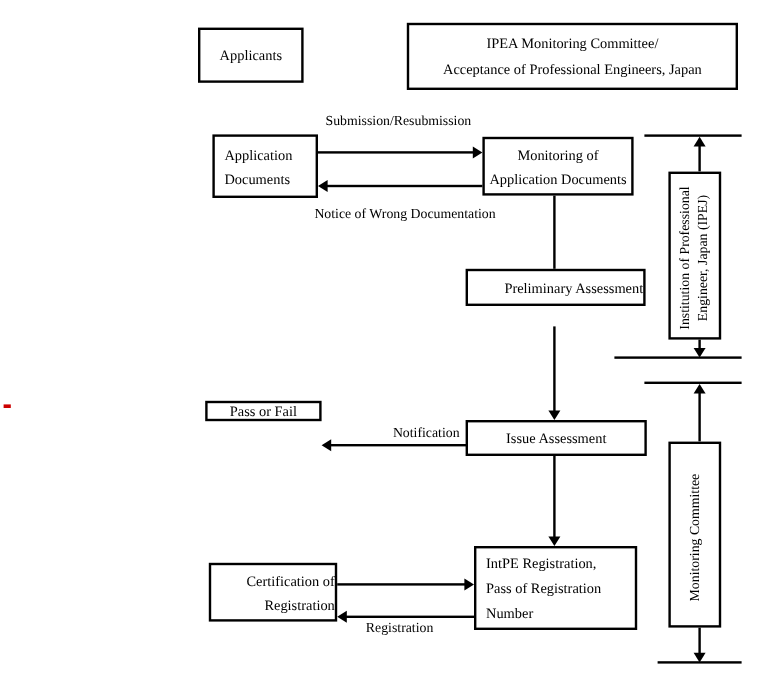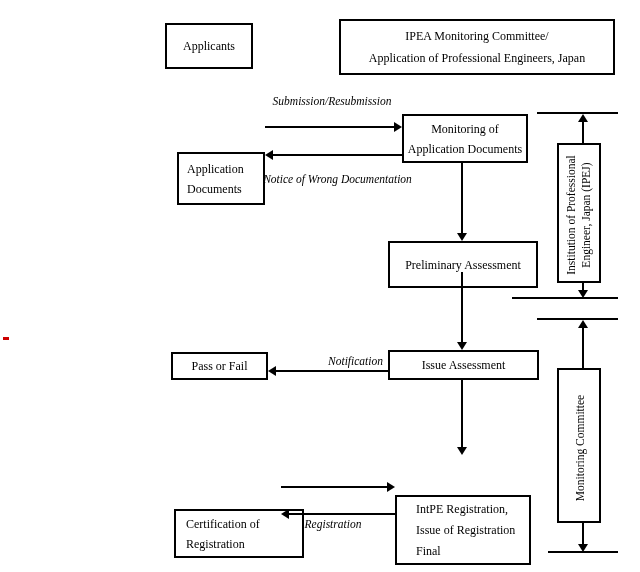--- a/index.html
+++ b/index.html
@@ -5,48 +5,48 @@
   html,body{margin:0;padding:0;background:#ffffff;}
   .canvas{
     position:relative;width:640px;height:572px;background:#ffffff;overflow:hidden;
     font-family:"Liberation Serif","DejaVu Serif",serif;color:#000;
   }
   .box{
     position:absolute;border:2px solid #000;background:#fff;
     box-sizing:border-box;font-size:12px;line-height:20px;
   }
   .center{display:flex;flex-direction:column;align-items:center;justify-content:center;text-align:center;}
-  .leftal{display:flex;flex-direction:column;justify-content:center;text-align:left;margin-top:40px;}
+  .leftal{display:flex;flex-direction:column;justify-content:center;text-align:left;}
   .hline{position:absolute;height:1.5px;background:#000;}
   .vline{position:absolute;width:1.5px;background:#000;}
   .arr{position:absolute;width:0;height:0;}
   .arr-right{border-top:5px solid transparent;border-bottom:5px solid transparent;border-left:8px solid #000;}
   .arr-left{border-top:5px solid transparent;border-bottom:5px solid transparent;border-right:8px solid #000;}
   .arr-up{border-left:5px solid transparent;border-right:5px solid transparent;border-bottom:8px solid #000;}
   .arr-down{border-left:5px solid transparent;border-right:5px solid transparent;border-top:8px solid #000;}
-  .lbl{position:absolute;font-size:11.5px;text-align:center;white-space:nowrap;font-style:italic;}
+  .lbl{position:absolute;font-size:11.5px;text-align:center;white-space:nowrap;}
   .vtext{
     position:absolute;transform:rotate(-90deg);
     display:flex;flex-direction:column;align-items:center;justify-content:center;
     text-align:center;font-size:11.5px;line-height:15px;
   }
   .redmark{position:absolute;background:#cc0000;}
 </style>
 </head>
 <body>
 
 <div class="canvas">
 
   <div class="box center" style="left:165px;top:23px;width:88px;height:46px;justify-content:center;">
     <span>Applicants</span>
   </div>
 
   <div class="box center" style="left:339px;top:19px;width:276px;height:56px;line-height:22px;">
     <span>IPEA Monitoring Committee/</span>
-    <span>Application of Professional Engineers, Japan</span>
+    <span>Acceptance of Professional Engineers, Japan</span>
   </div>
 
   <div class="box leftal" style="left:177px;top:112px;width:88px;height:53px;padding-left:8px;">
     <span>Application</span>
     <span>Documents</span>
   </div>
 
   <div class="box center" style="left:402px;top:114px;width:126px;height:49px;">
     <span>Monitoring of</span>
     <span>Application Documents</span>
@@ -56,49 +56,49 @@
   <div class="hline" style="left:265px;top:126px;width:130px;"></div>
   <div class="arr arr-right" style="left:394px;top:122px;"></div>
 
   <div class="hline" style="left:272px;top:154px;width:130px;"></div>
   <div class="arr arr-left" style="left:265px;top:150px;"></div>
   <div class="lbl" style="left:245px;top:173px;width:185px;">Notice of Wrong Documentation</div>
 
   <div class="vline" style="left:461px;top:163px;height:71px;"></div>
   <div class="arr arr-down" style="left:457px;top:233px;"></div>
 
-  <div class="box center" style="left:388px;top:241px;width:150px;height:47px;">
+  <div class="box center" style="left:388px;top:224px;width:150px;height:31px;align-items:flex-end;">
     <span>Preliminary Assessment</span>
   </div>
 
   <div class="vline" style="left:461px;top:272px;height:71px;"></div>
   <div class="arr arr-down" style="left:457px;top:342px;"></div>
 
   <div class="box center" style="left:388px;top:350px;width:151px;height:30px;">
     <span>Issue Assessment</span>
   </div>
 
-  <div class="box center" style="left:171px;top:352px;width:97px;height:28px;">
+  <div class="box center" style="left:171px;top:334px;width:97px;height:17px;">
     <span>Pass or Fail</span>
   </div>
 
   <div class="lbl" style="left:278px;top:355px;width:105px;text-align:right;">Notification</div>
   <div class="hline" style="left:275px;top:370px;width:114px;"></div>
   <div class="arr arr-left" style="left:268px;top:366px;"></div>
 
   <div class="vline" style="left:461px;top:380px;height:68px;"></div>
   <div class="arr arr-down" style="left:457px;top:447px;"></div>
 
-  <div class="box leftal" style="left:395px;top:455px;width:136px;height:70px;padding-left:19px;line-height:21px;">
+  <div class="box leftal" style="left:395px;top:455px;width:136px;height:70px;padding-left:8px;line-height:21px;">
     <span>IntPE Registration,</span>
-    <span>Issue of Registration</span>
-    <span>Final</span>
+    <span>Pass of Registration</span>
+    <span>Number</span>
   </div>
 
-  <div class="box leftal" style="left:174px;top:469px;width:130px;height:49px;padding-left:10px;">
+  <div class="box leftal" style="left:174px;top:469px;width:107px;height:49px;padding-left:10px;text-align:right;">
     <span>Certification of</span>
     <span>Registration</span>
   </div>
 
   <div class="hline" style="left:281px;top:486px;width:107px;"></div>
   <div class="arr arr-right" style="left:387px;top:482px;"></div>
 
   <div class="hline" style="left:288px;top:513px;width:108px;"></div>
   <div class="arr arr-left" style="left:281px;top:509px;"></div>
   <div class="lbl" style="left:288px;top:518px;width:90px;">Registration</div>

